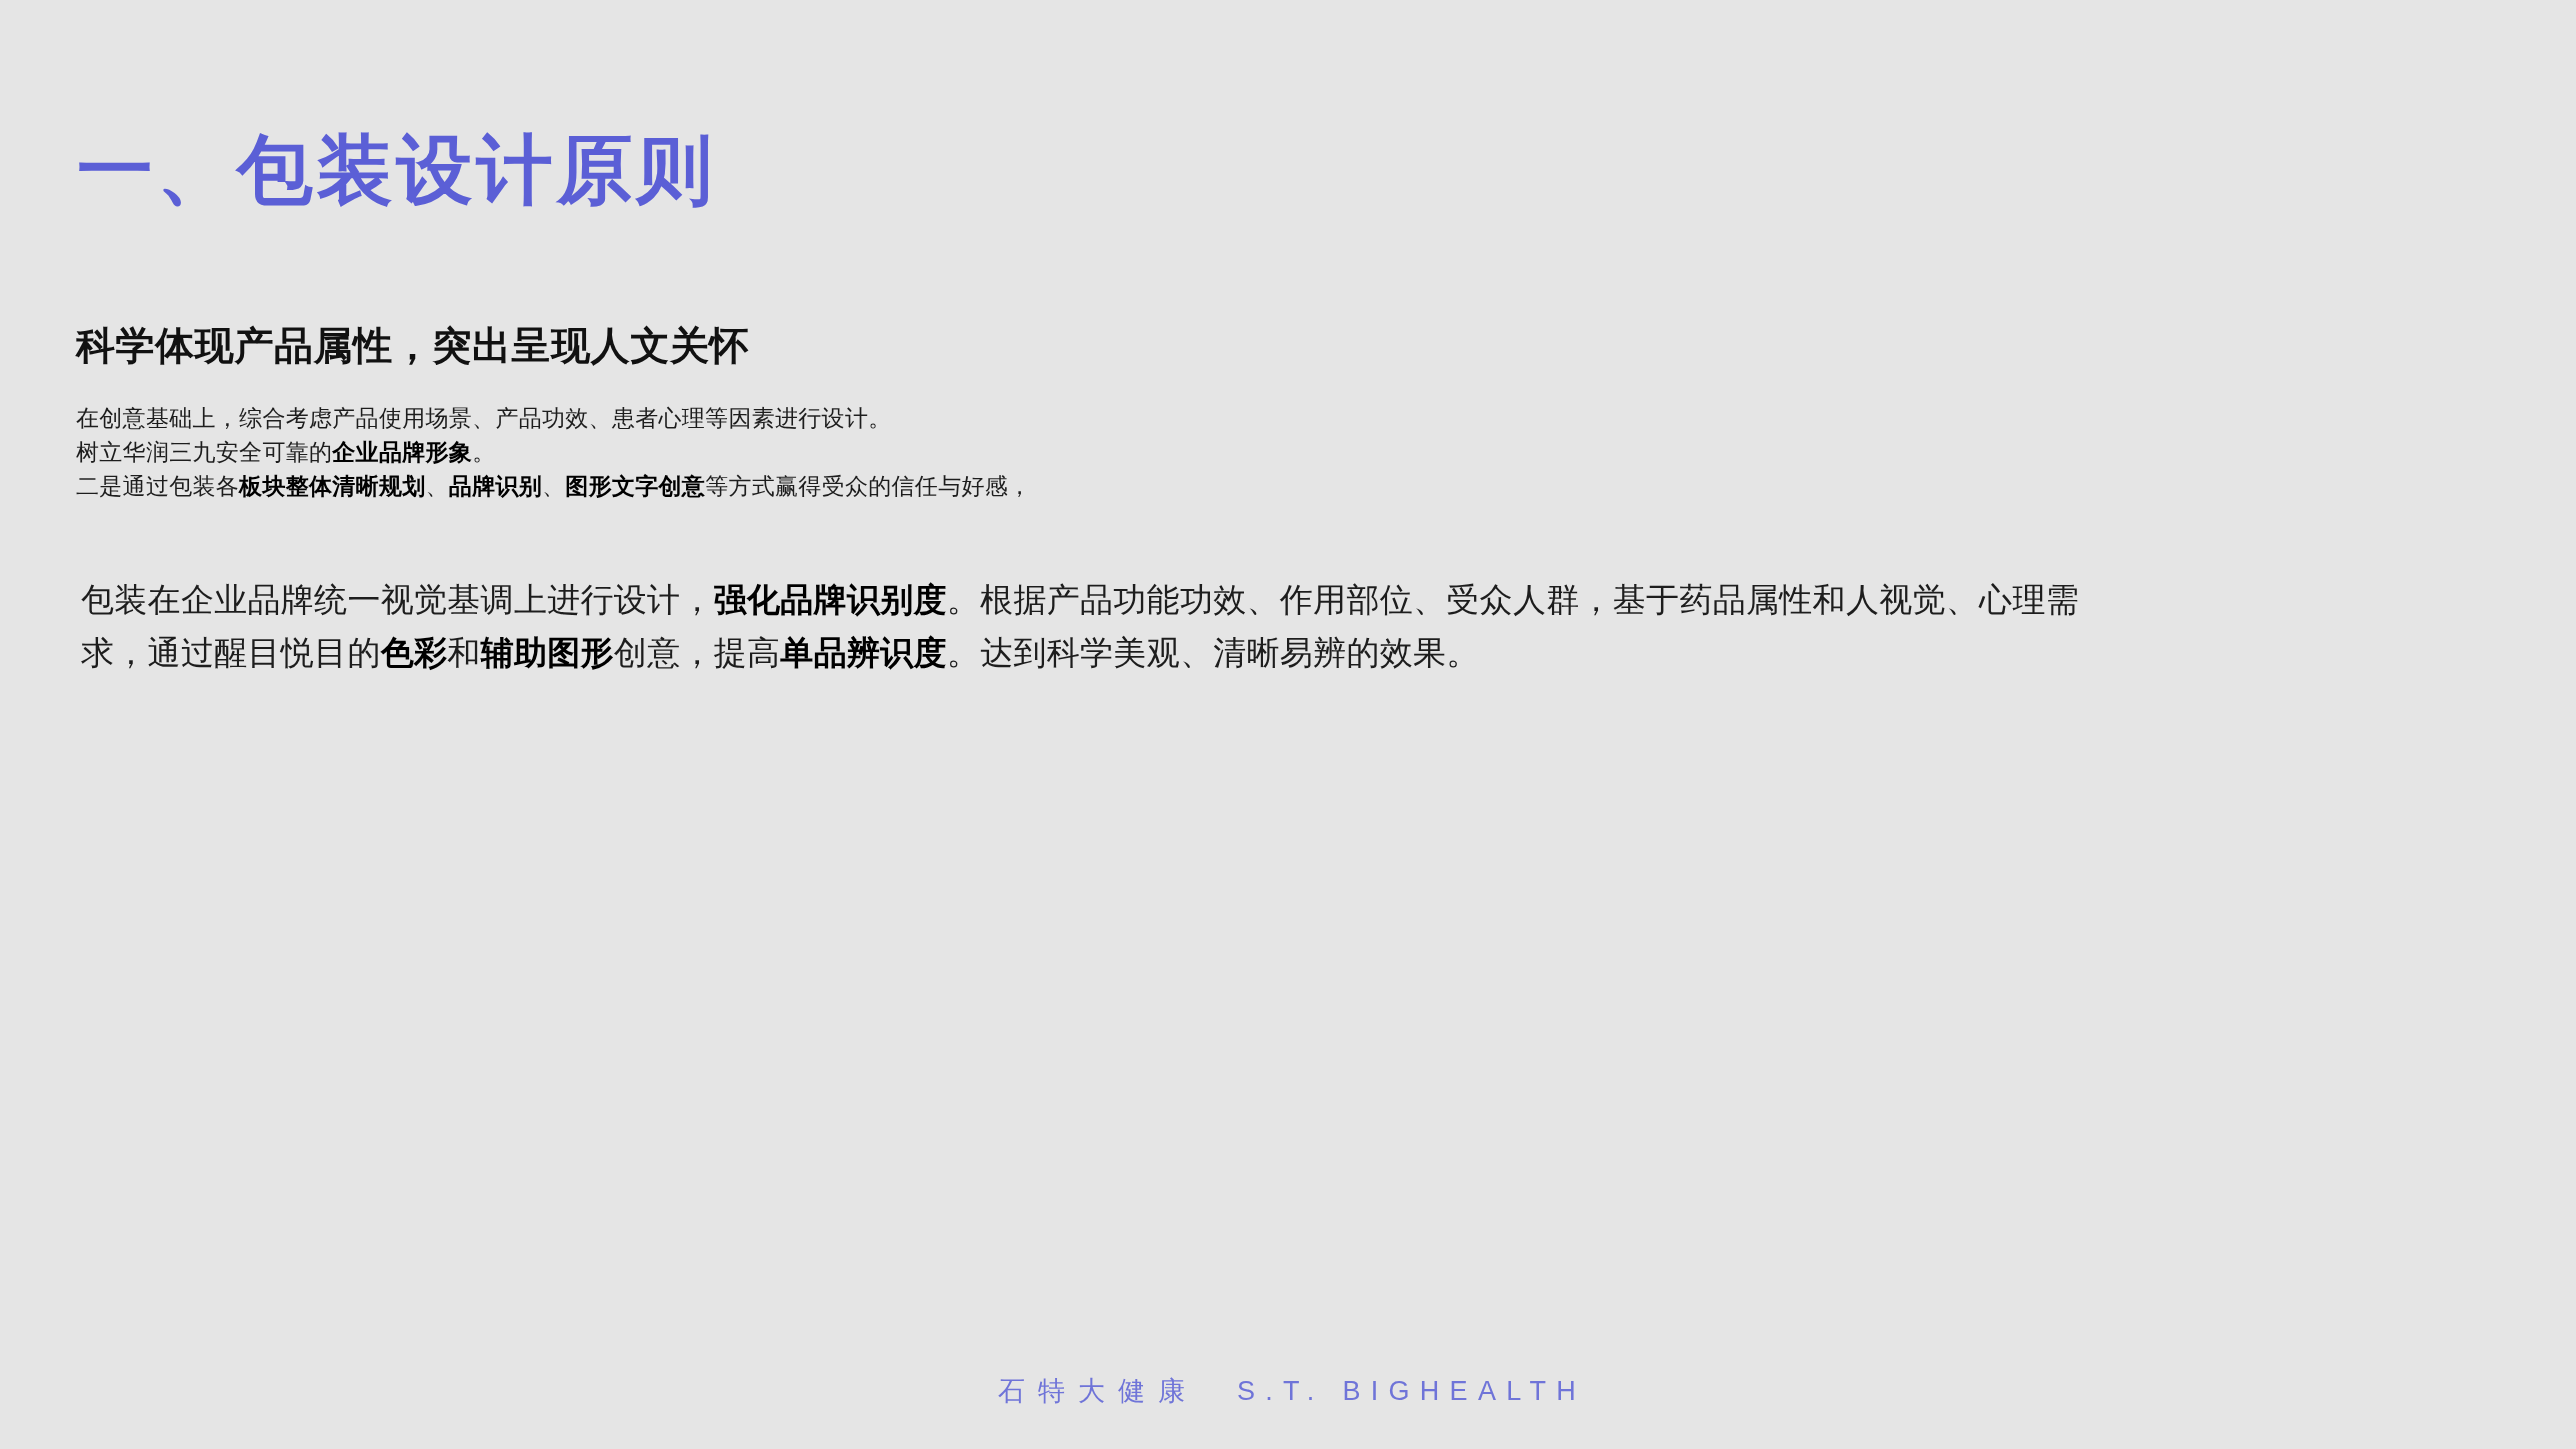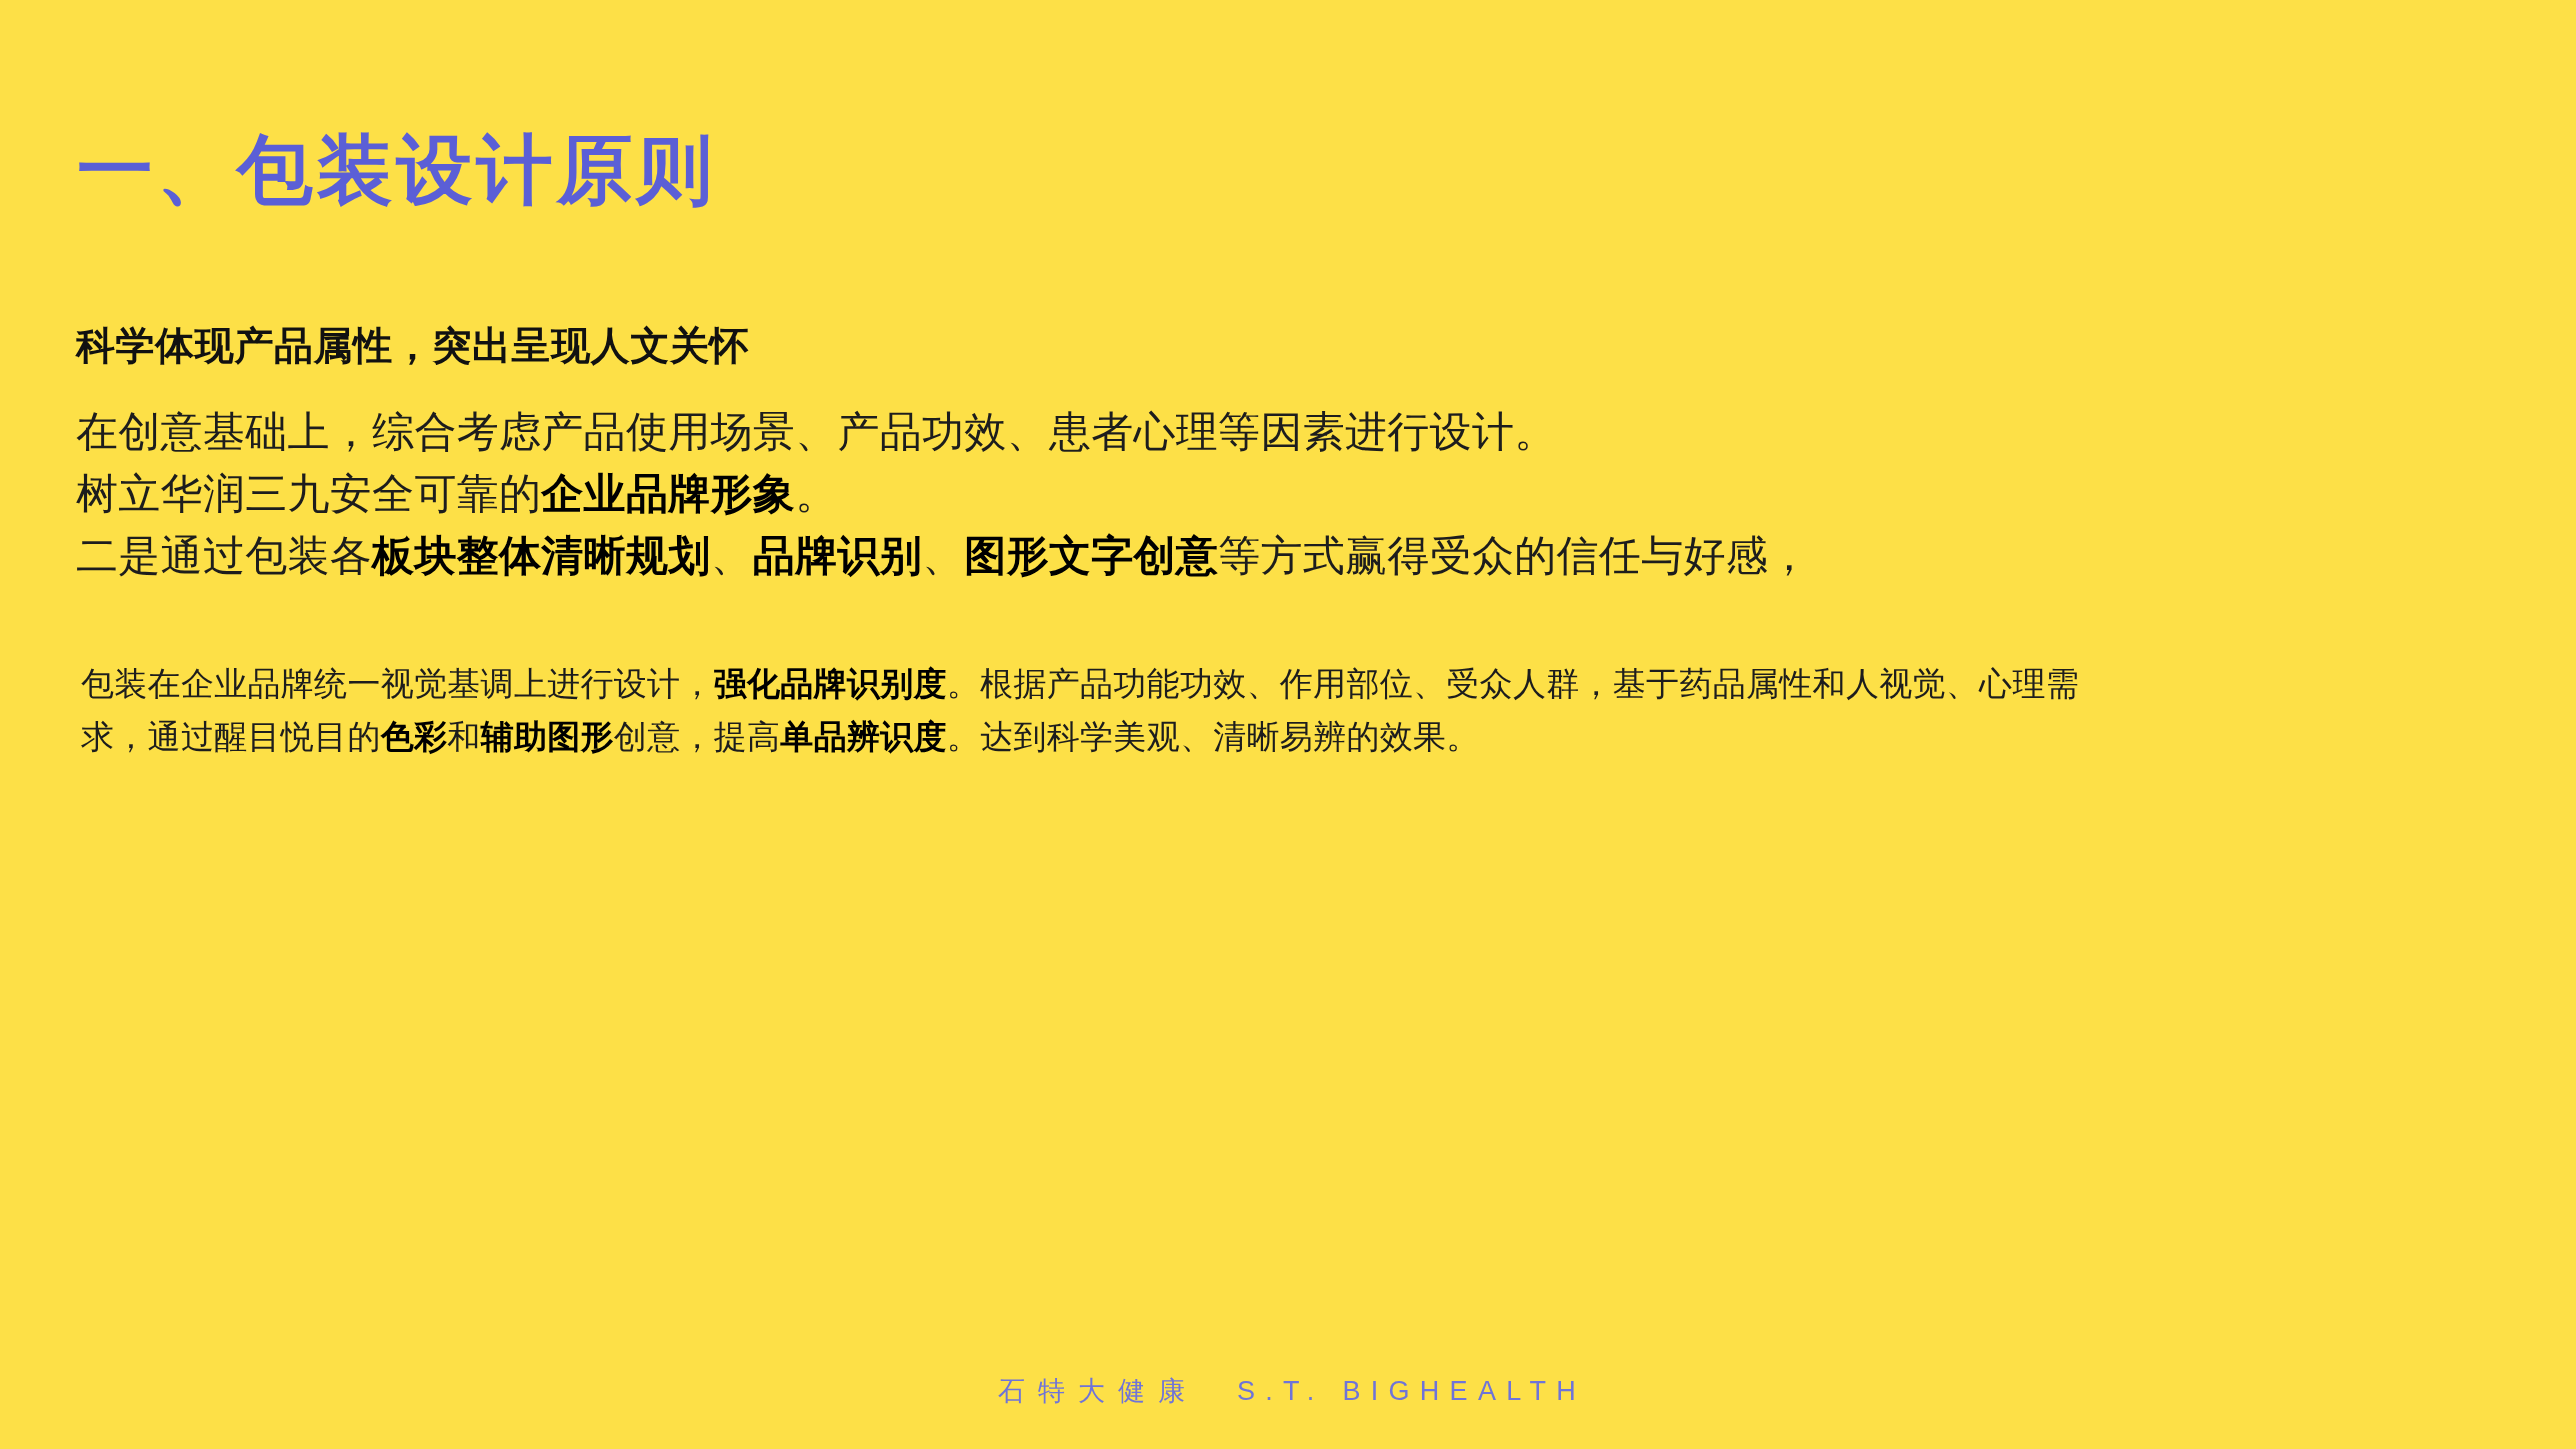--- a/index.html
+++ b/index.html
@@ -11,21 +11,21 @@
     width: 2576px;
     height: 1449px;
     font-family: "Liberation Sans", sans-serif;
     color: #1a1a1a;
     overflow: hidden;
   }
   .slide {
     position: relative;
     width: 2576px;
     height: 1449px;
-    background: #fde047;
+    background: #e5e5e5;
     box-sizing: border-box;
   }
 
   
   .slide-title {
     position: absolute;
     left: 77px;
     top: 77px;
     font-size: 76px;
     font-weight: bold;
@@ -50,21 +50,21 @@
   .section-heading {
     font-size: 39px;
     font-weight: bold;
     color: #111111;
     letter-spacing: 0.6px;
     line-height: 1.25;
     margin: 0 0 30px 0;
   }
 
   .para {
-    font-size: 42px;
+    font-size: 23px;
     line-height: 1.48;
     color: #1d1d1d;
     letter-spacing: 0.3px;
     margin: 0;
   }
 
   .para .line {
     display: block;
     white-space: nowrap;
   }

